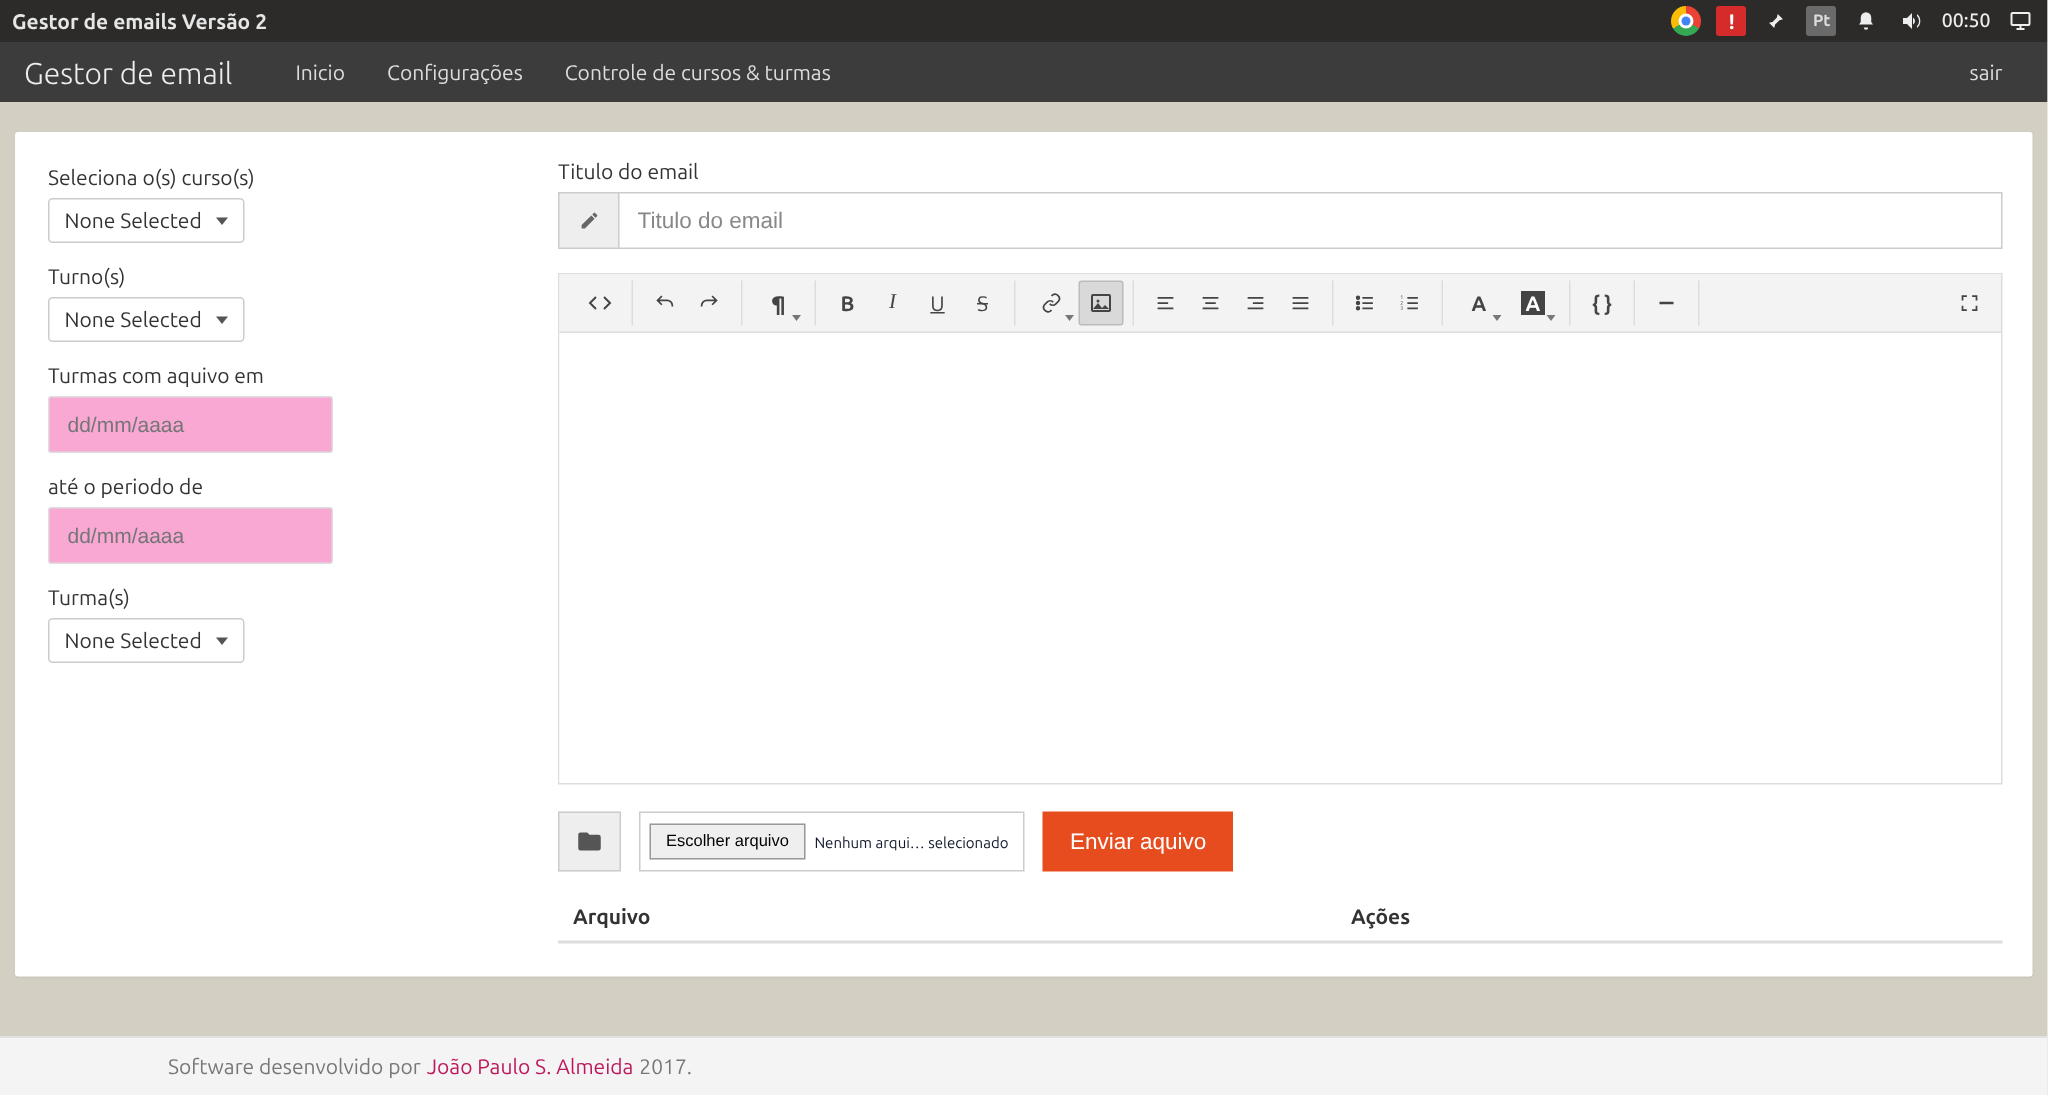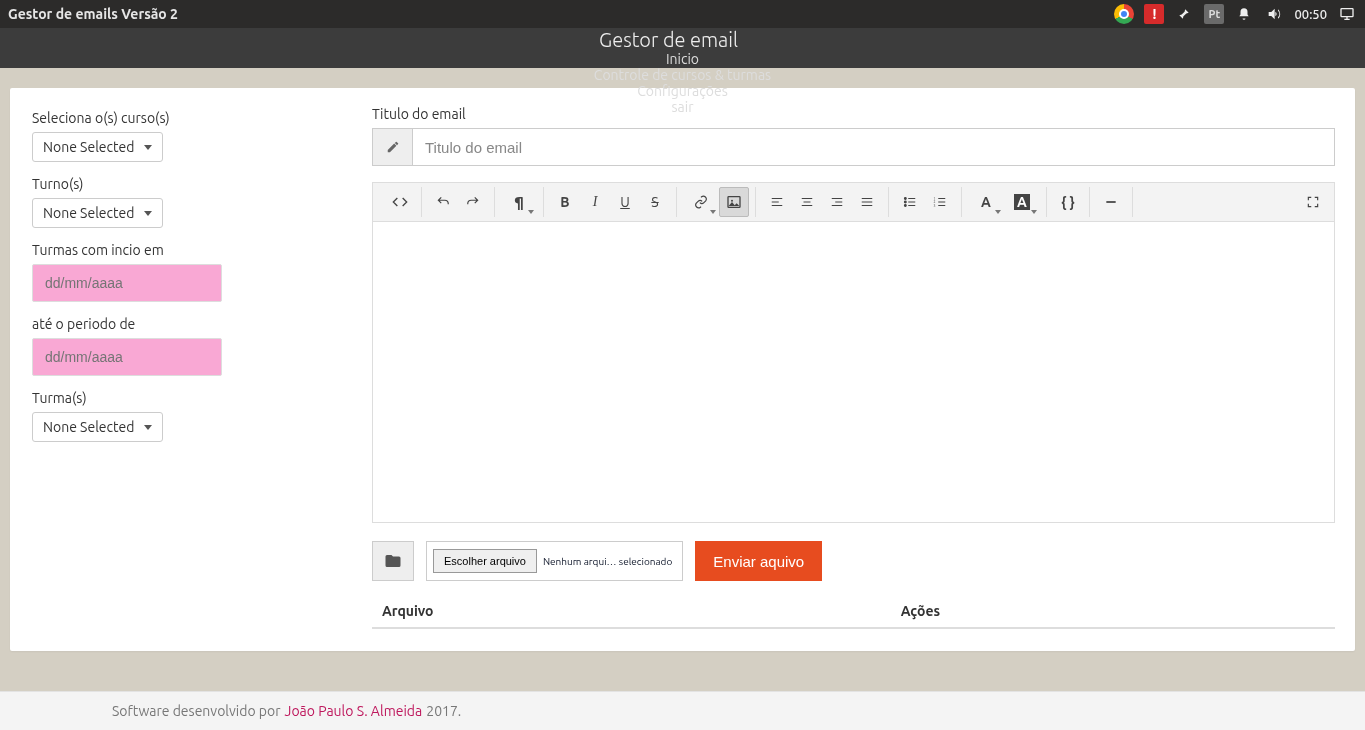--- a/index.html
+++ b/index.html
@@ -32,22 +32,21 @@
   .tray-grey { background:#6a6a6a; color:#ddd; font-size:11px; font-weight:bold;}
   .clock { font-size: 13px; font-weight: 500; color:#eee; }
 
   
   .app-nav {
     height: 40px;
     background: #3c3c3c;
     color: #eaeaea;
     display: flex;
     align-items: center;
-    padding: 0 16px;
-    flex-direction: column;
+    padding: 12px 16px;
   }
   .brand {
     font-size: 20px;
     font-weight: 300;
     margin-right: 28px;
     color: #eee;
   }
   .nav-link {
     padding: 0 14px;
     height: 40px;
@@ -303,43 +302,43 @@
           <rect x="3" y="4" width="18" height="12" rx="1"></rect>
           <path d="M8 20h8M12 16v4"></path>
         </svg>
     </div>
   </div>
 </div>
 
 <div class="app-nav">
   <div class="brand">Gestor de email</div>
   <div class="nav-link">Inicio</div>
+  <div class="nav-link">Configurações</div>
   <div class="nav-link">Controle de cursos &amp; turmas</div>
-  <div class="nav-link">Configurações</div>
   <div class="spacer"></div>
   <div class="nav-link">sair</div>
 </div>
 
 <div class="workspace">
   <div class="card">
 
     <div class="left-col">
       <label class="form-label">Seleciona o(s) curso(s)</label>
       <div class="select-btn">
         <span>None Selected</span>
         <span class="caret"></span>
       </div>
 
       <label class="form-label">Turno(s)</label>
       <div class="select-btn">
         <span>None Selected</span>
         <span class="caret"></span>
       </div>
 
-      <label class="form-label">Turmas com incio em</label>
+      <label class="form-label">Turmas com aquivo em</label>
       <input class="date-input" placeholder="dd/mm/aaaa" style="">
 
       <label class="form-label">até o periodo de</label>
       <input class="date-input" placeholder="dd/mm/aaaa" style="">
 
       <label class="form-label">Turma(s)</label>
       <div class="select-btn">
         <span>None Selected</span>
         <span class="caret"></span>
       </div>

